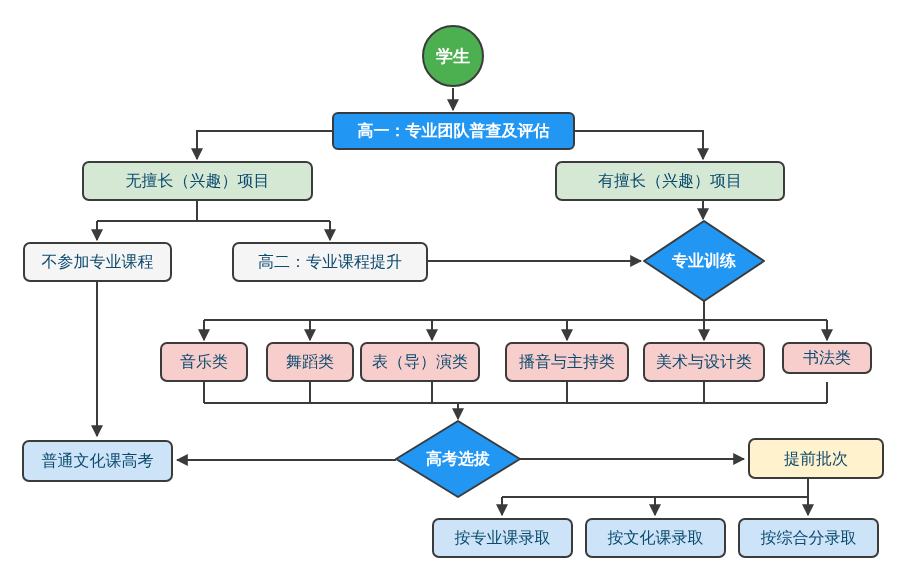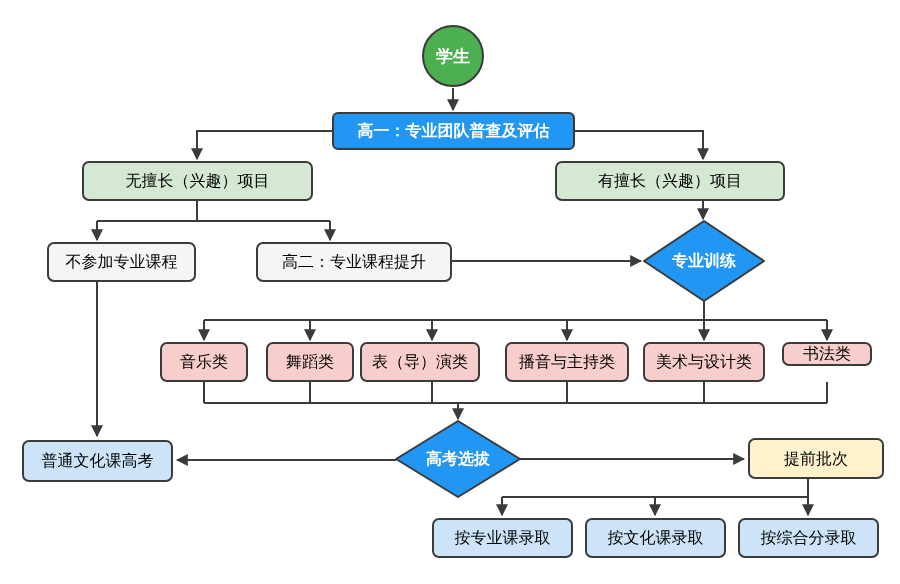--- a/index.html
+++ b/index.html
@@ -5,27 +5,27 @@
   html,body { margin:0; padding:0; background:#ffffff; }
   .canvas {
     position:relative; width:900px; height:584px; background:#ffffff;
     font-family:"Liberation Sans","DejaVu Sans",sans-serif; overflow:hidden;
   }
   .edges { position:absolute; left:0; top:0; width:900px; height:584px; }
   .node {
     position:absolute; box-sizing:border-box;
     display:flex; align-items:center; justify-content:center;
     border:2px solid #3b3b3b; border-radius:7px;
-    font-size:16px; color:#000000; background:#ffffff;
+    font-size:16px; color:#0c4a6e; background:#ffffff;
     white-space:nowrap; line-height:1;
   }
   .circle { border-radius:50%; background:#4caf50; color:#ffffff; font-weight:bold; font-size:17px; border-width:2.5px; }
   .blue   { background:#2196f3; color:#ffffff; font-weight:bold; }
   .green  { background:#d5e8d4; }
-  .gray   { background:#f5f5f5;margin-left:24px; }
+  .gray   { background:#f5f5f5; }
   .pink   { background:#f8cecc; }
   .lblue  { background:#cde4f8; }
   .yellow { background:#fff2cc; }
   .dlabel {
     position:absolute; display:flex; align-items:center; justify-content:center;
     color:#ffffff; font-weight:bold; font-size:16px; white-space:nowrap; pointer-events:none;
   }
 </style>
 </head>
 <body>
@@ -113,21 +113,21 @@
   </div>
   <div class="node pink" style="left:360px;top:342px;width:120px;height:40px">
     <span>表（导）演类</span>
   </div>
   <div class="node pink" style="left:505px;top:342px;width:124px;height:40px">
     <span>播音与主持类</span>
   </div>
   <div class="node pink" style="left:643px;top:342px;width:122px;height:40px">
     <span>美术与设计类</span>
   </div>
-  <div class="node pink" style="left:782px;top:342px;width:90px;height:24px">
+  <div class="node pink" style="left:782px;top:342px;width:90px;height:32px">
     <span>书法类</span>
   </div>
 
   <div class="node lblue" style="left:22px;top:440px;width:151px;height:42px">
     <span>普通文化课高考</span>
   </div>
 
   <div class="dlabel" style="left:396px;top:439px;width:124px;height:40px">高考选拔</div>
 
   <div class="node yellow" style="left:748px;top:438px;width:136px;height:41px">

